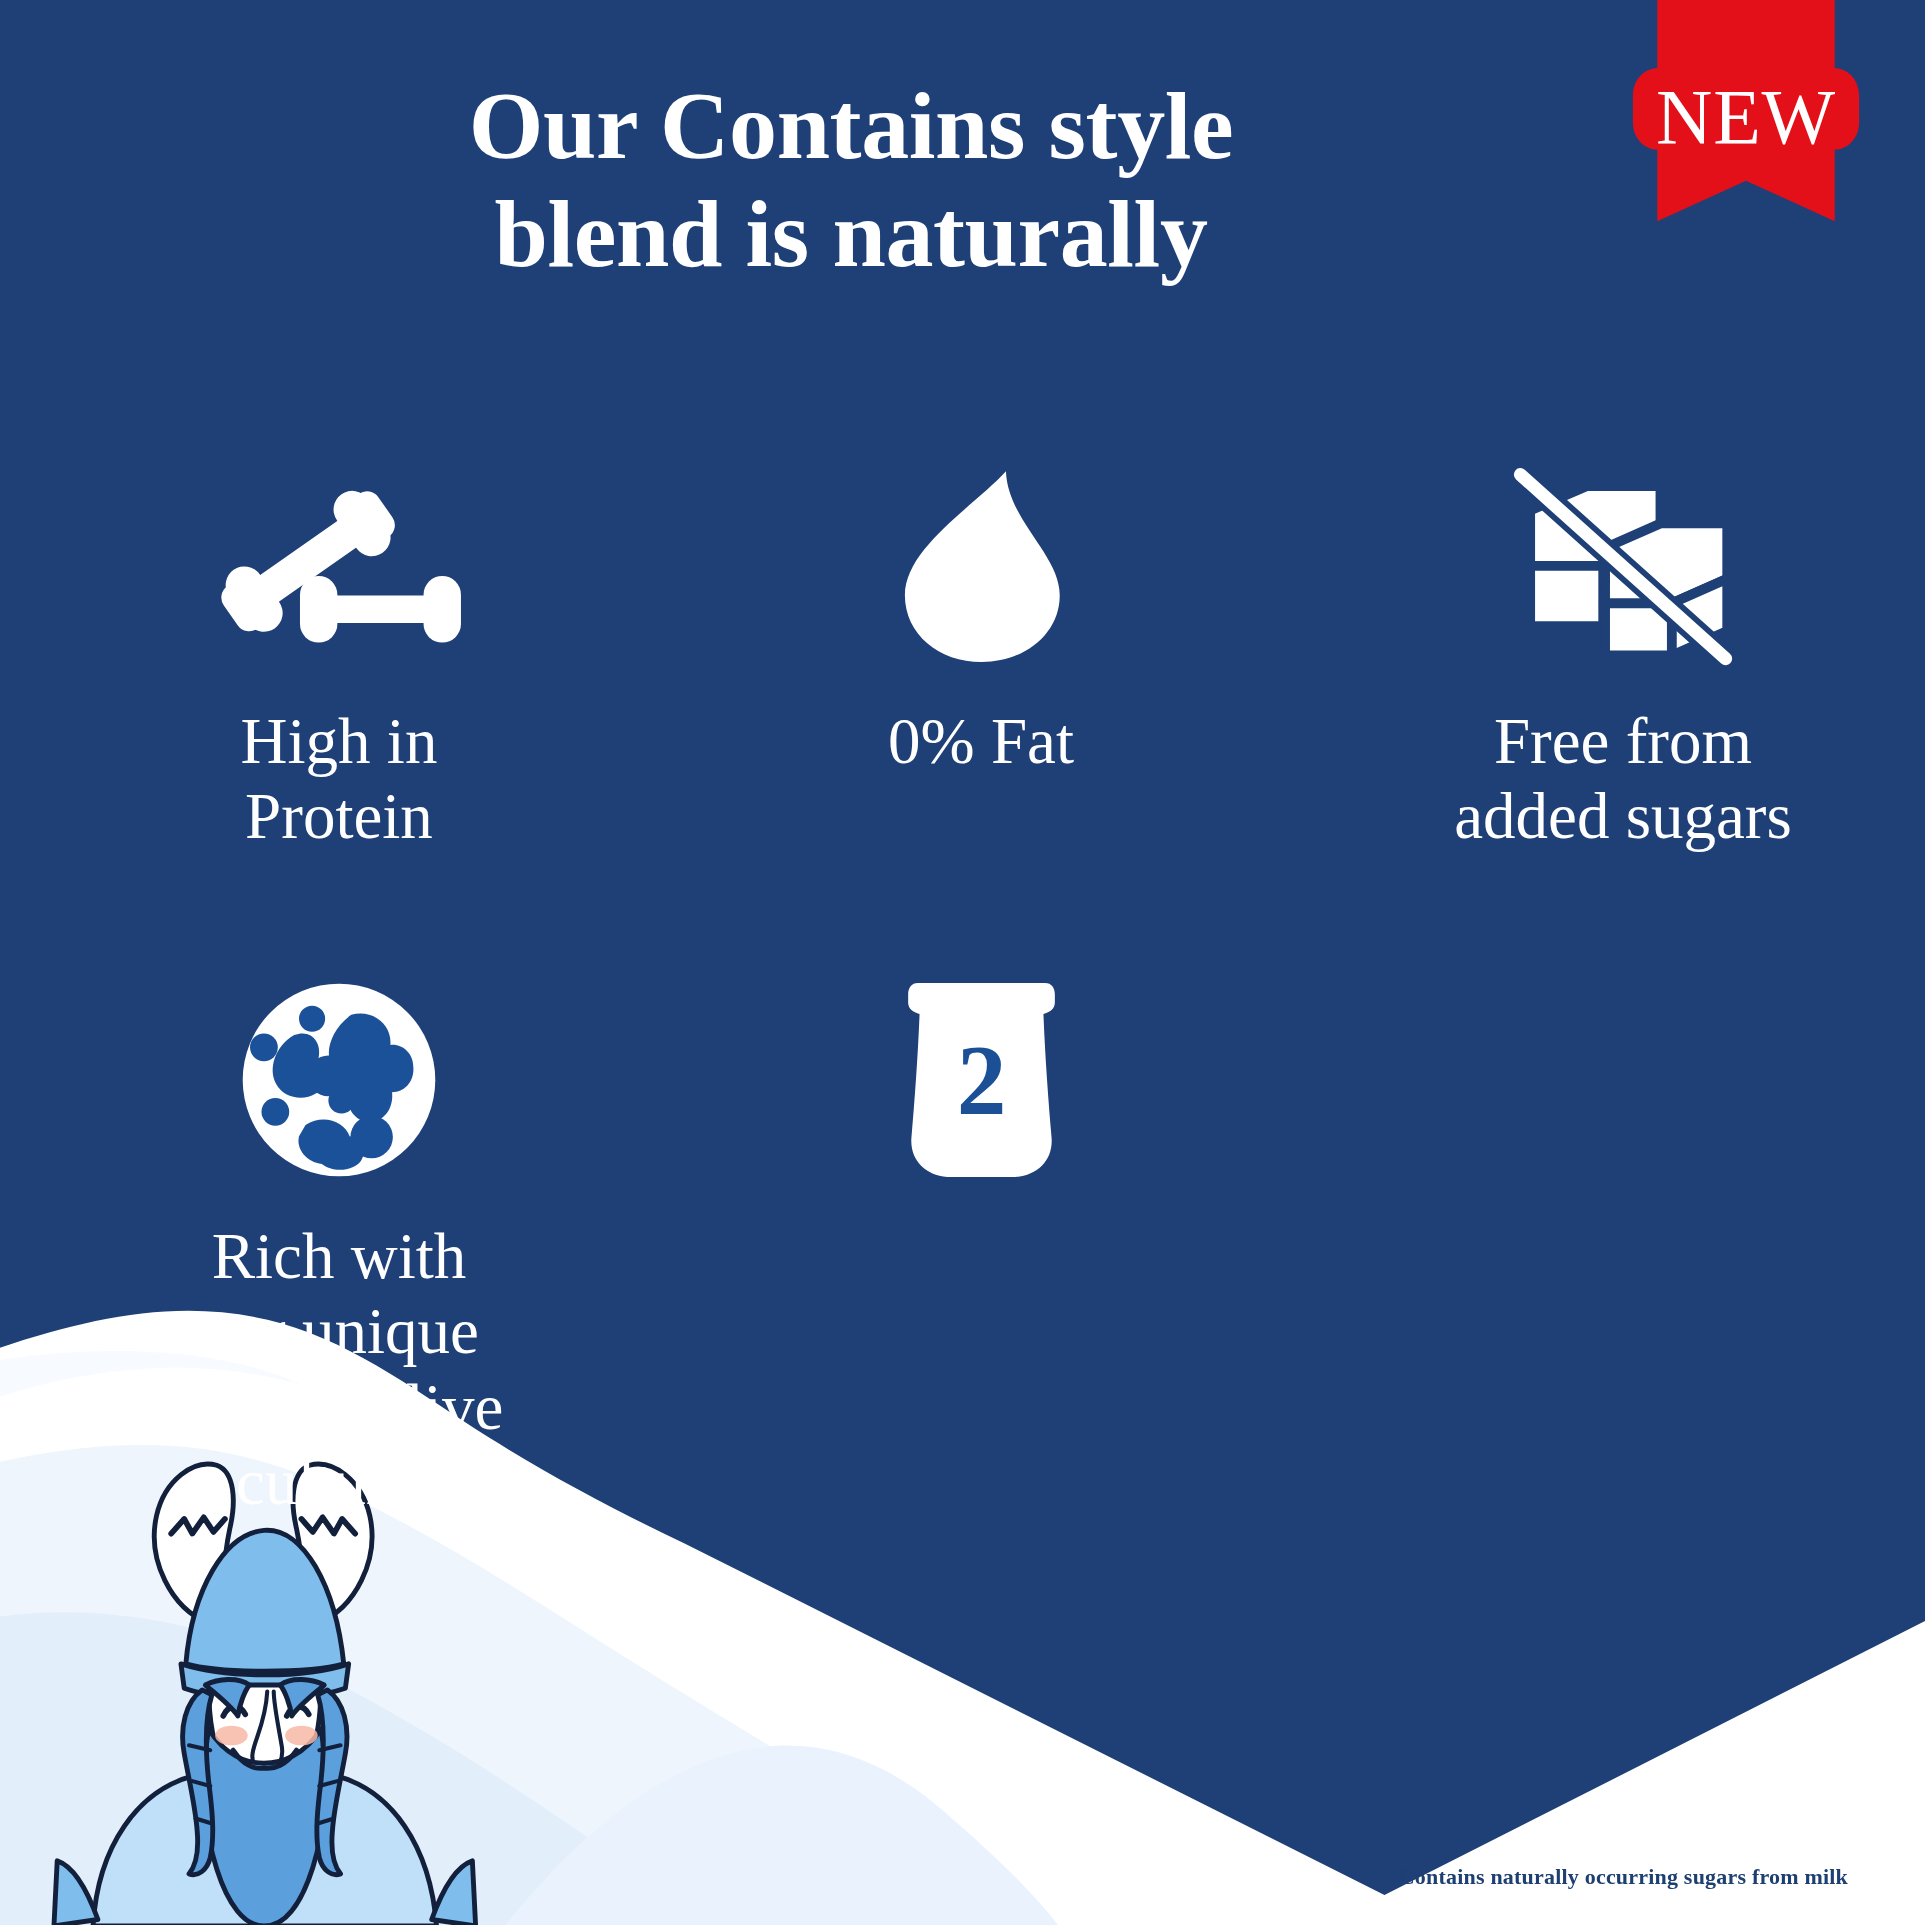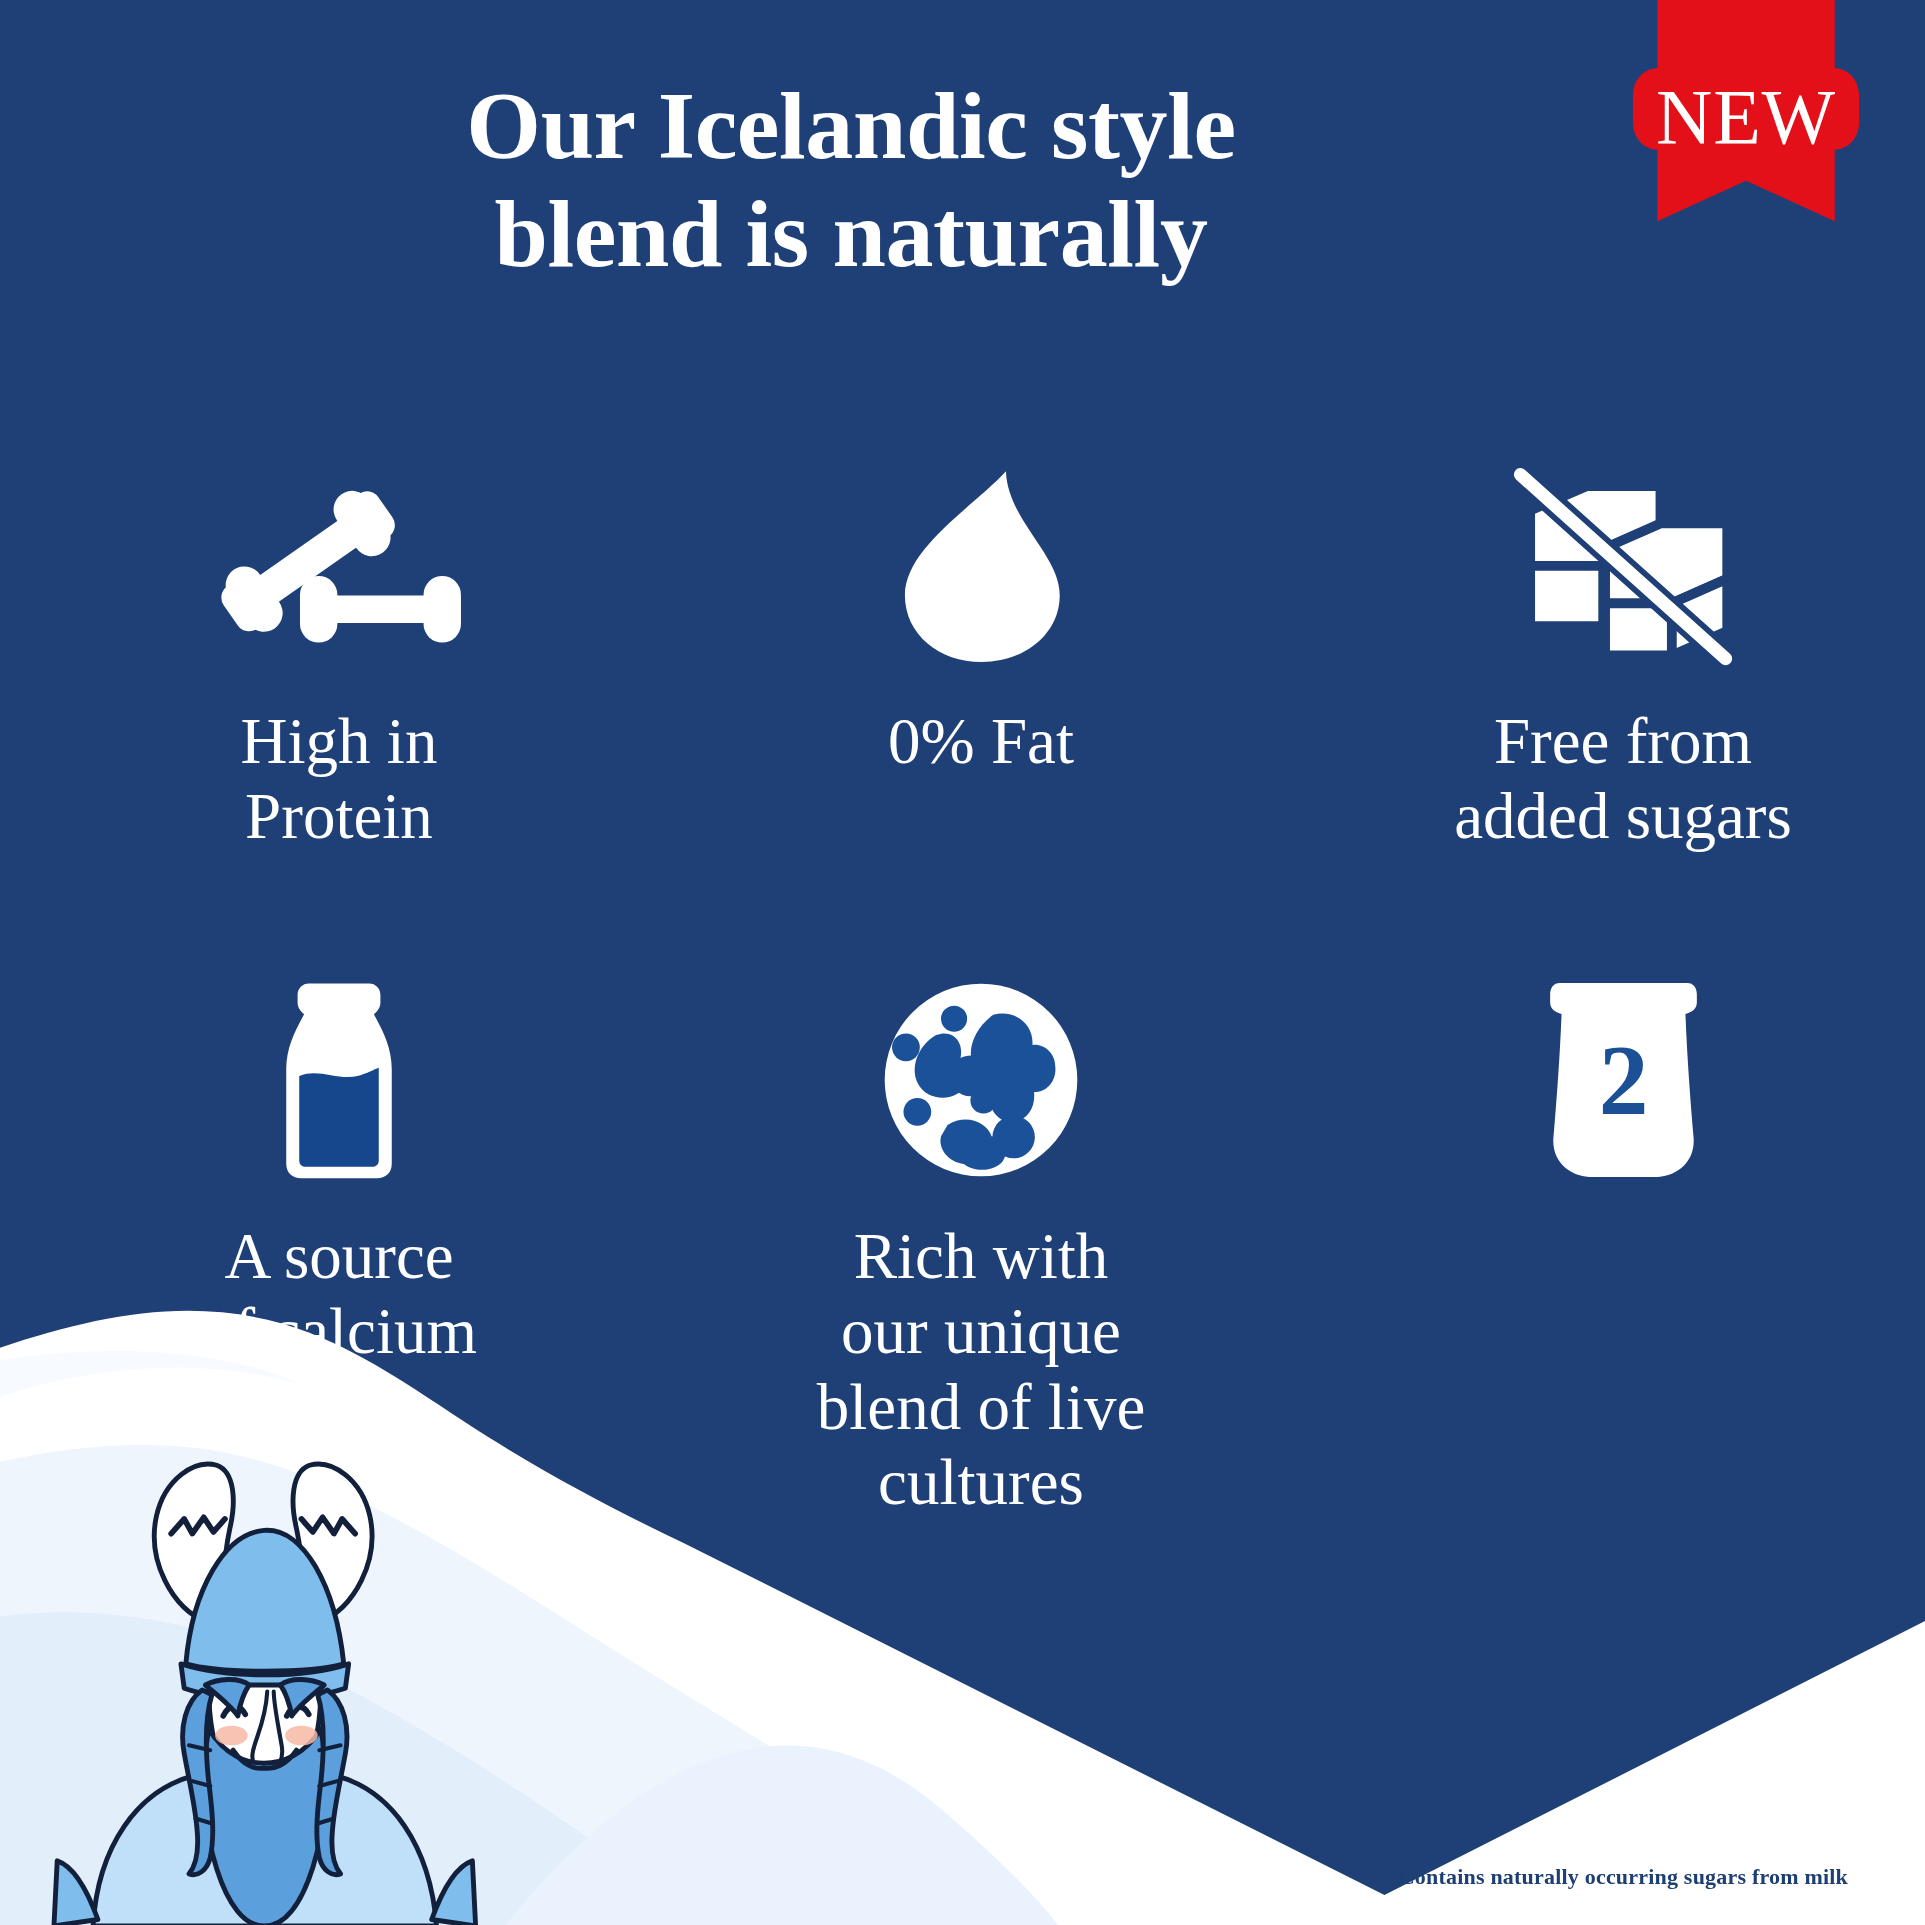--- a/index.html
+++ b/index.html
@@ -100,21 +100,21 @@
                L 36,272
                L 36,184
                C 22,184 6,172 6,150
                L 6,118
                C 6,96 22,84 36,84 Z" fill="#e31019"></path>
     </svg>
     <div class="badge-label">NEW</div>
   </div>
 
   <div class="headline">
-    <div>Our Icelandic style</div>
+    <div>Our Contains style</div>
     <div>blend is naturally</div>
   </div>
 
   <div class="benefits">
 
     <div class="brow row1">
 
       <div class="bcell">
         <div class="bicon">
           <svg viewBox="0 0 300 230" width="244" height="187">
@@ -182,43 +182,20 @@
         </div>
         <div class="blabel">
           <div style="white-space:pre-line">Free from
 added sugars</div>
         </div>
       </div>
     </div>
 
     <div class="brow row2">
 
-      <div class="bcell">
-        <div class="bicon">
-          <svg viewBox="0 0 170 250" width="138" height="204">
-            <path d="M48,6 L122,6 C130,6 136,12 136,20 L136,30
-                     C136,36 132,40 128,44
-                     C 140,66 150,86 150,112
-                     L150,228 C150,240 142,246 132,246
-                     L38,246 C28,246 20,240 20,228
-                     L20,112 C20,86 30,66 42,44
-                     C38,40 34,36 34,30 L34,20 C34,12 40,6 48,6 Z" fill="#ffffff"></path>
-
-            <path d="M36,120
-                     C 60,110 84,126 108,120
-                     C 120,117 128,112 134,110
-                     L134,224 C134,230 130,232 126,232
-                     L44,232 C40,232 36,230 36,224 Z" fill="#16478c"></path>
-          </svg>
-        </div>
-        <div class="blabel">
-          <div style="white-space:pre-line">A source
-of calcium</div>
-        </div>
-      </div>
 
       <div class="bcell">
         <div class="bicon">
           <svg viewBox="0 0 250 250" width="204" height="204">
             <circle cx="125" cy="125" r="118" fill="#ffffff"></circle>
             <g fill="#1b5199">
               <circle cx="92" cy="50" r="16"></circle>
               <circle cx="33" cy="85" r="17"></circle>
               <circle cx="47" cy="164" r="17"></circle>
               <circle cx="128" cy="150" r="16"></circle>

